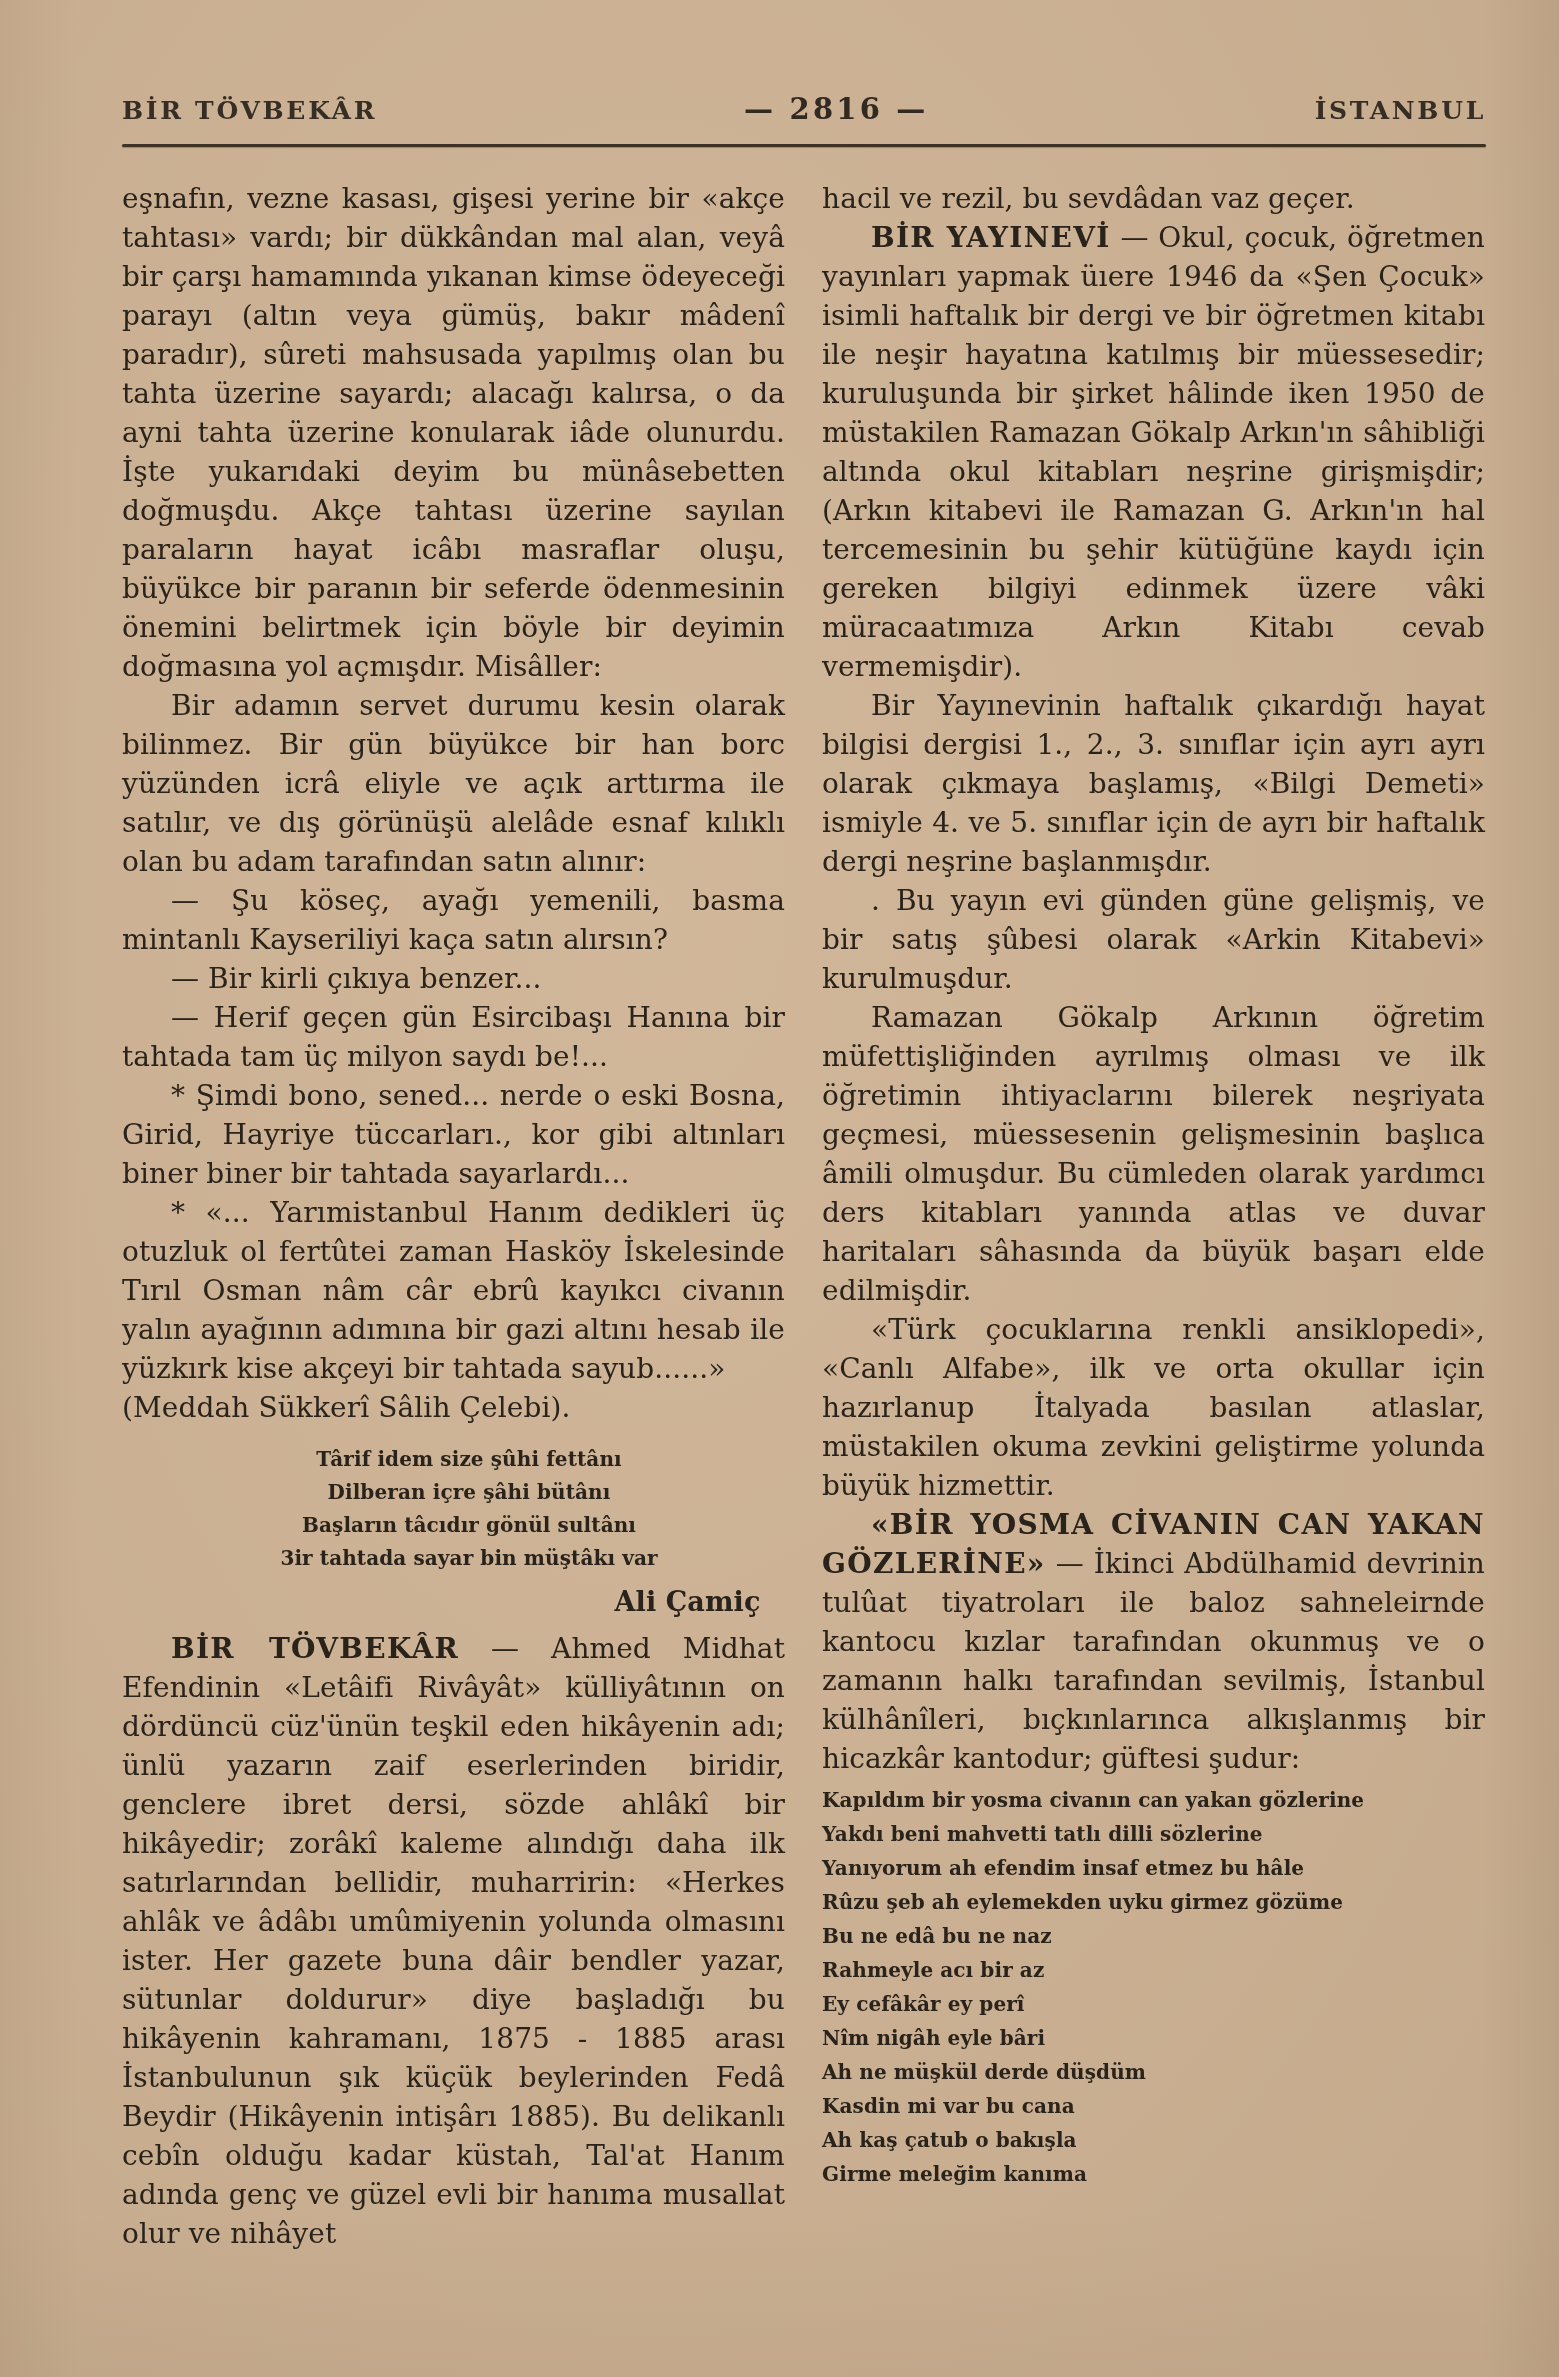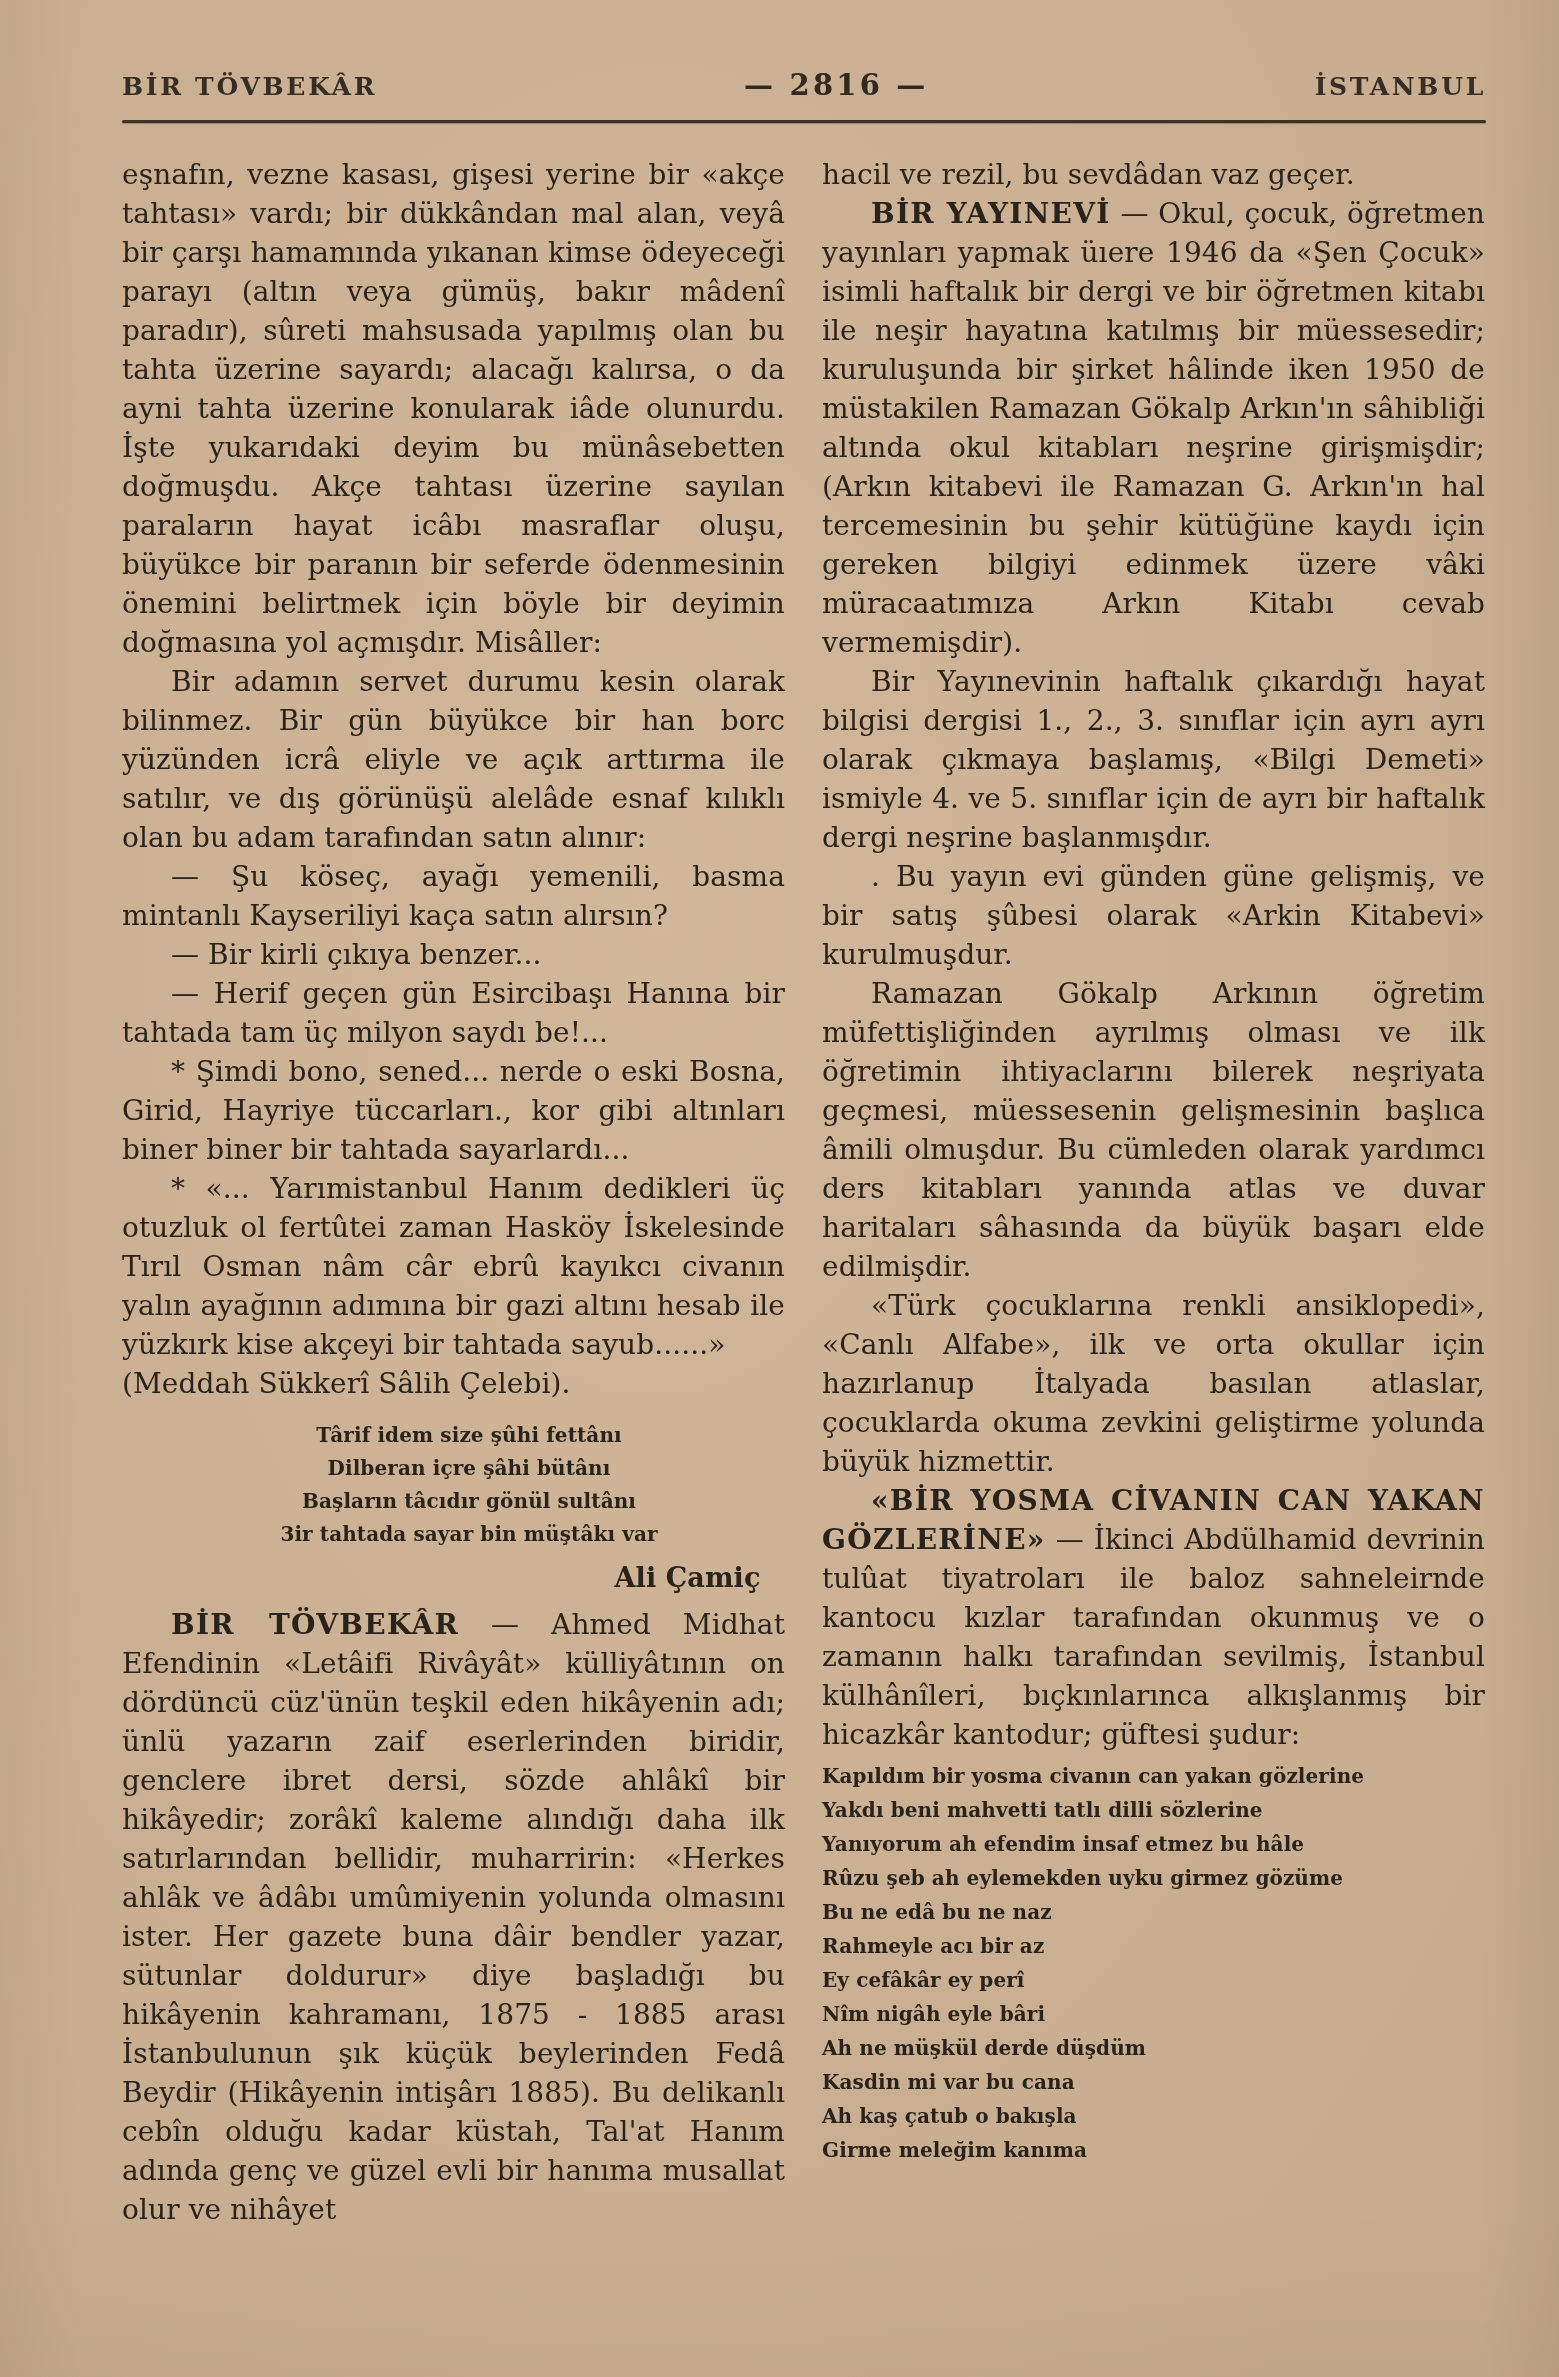--- a/index.html
+++ b/index.html
@@ -12,21 +12,21 @@
   body{
     width:1560px;height:2377px;
     background:var(--paper);
     font-family:"DejaVu Serif", serif;
     color:var(--ink);
     overflow:hidden;
   }
   .page{
     position:relative;
     width:100%;height:100%;
-    padding:68px 74px 0 122px;
+    padding:92px 74px 0 122px;
     background:
       radial-gradient(ellipse at 42% 38%, rgba(255,255,255,0.06), rgba(0,0,0,0.045) 86%),
       linear-gradient(90deg, rgba(60,40,20,0.05), rgba(0,0,0,0) 5%, rgba(0,0,0,0) 95%, rgba(60,40,20,0.08)),
       linear-gradient(0deg, rgba(60,40,20,0.04), rgba(0,0,0,0) 7%);
   }
   .page-header{
     display:flex;
     justify-content:space-between;
     align-items:baseline;
     font-weight:bold;
@@ -128,21 +128,21 @@
     </section>
 
     <section class="col">
       <p>hacil ve rezil, bu sevdâdan vaz geçer.</p>
 
       <p class="indent"><span class="lead">BİR YAYINEVİ</span><span> — Okul, çocuk, öğretmen yayınları yapmak üıere 1946 da «Şen Çocuk» isimli haftalık bir dergi ve bir öğretmen kitabı ile neşir hayatına katılmış bir müessesedir; kuruluşunda bir şirket hâlinde iken 1950 de müstakilen Ramazan Gökalp Arkın'ın sâhibliği altında okul kitabları neşrine girişmişdir; (Arkın kitabevi ile Ramazan G. Arkın'ın hal tercemesinin bu şehir kütüğüne kaydı için gereken bilgiyi edinmek üzere vâki müracaatımıza Arkın Kitabı cevab vermemişdir).</span></p>
 
       <p class="indent">Bir Yayınevinin haftalık çıkardığı hayat bilgisi dergisi 1., 2., 3. sınıflar için ayrı ayrı olarak çıkmaya başlamış, «Bilgi Demeti» ismiyle 4. ve 5. sınıflar için de ayrı bir haftalık dergi neşrine başlanmışdır.</p>
       <p class="indent">. Bu yayın evi günden güne gelişmiş, ve bir satış şûbesi olarak «Arkin Kitabevi» kurulmuşdur.</p>
       <p class="indent">Ramazan Gökalp Arkının öğretim müfettişliğinden ayrılmış olması ve ilk öğretimin ihtiyaclarını bilerek neşriyata geçmesi, müessesenin gelişmesinin başlıca âmili olmuşdur. Bu cümleden olarak yardımcı ders kitabları yanında atlas ve duvar haritaları sâhasında da büyük başarı elde edilmişdir.</p>
-      <p class="indent">«Türk çocuklarına renkli ansiklopedi», «Canlı Alfabe», ilk ve orta okullar için hazırlanup İtalyada basılan atlaslar, çocuklarda okuma zevkini geliştirme yolunda büyük hizmettir.</p>
+      <p class="indent">«Türk çocuklarına renkli ansiklopedi», «Canlı Alfabe», ilk ve orta okullar için hazırlanup İtalyada basılan atlaslar, müstakilen okuma zevkini geliştirme yolunda büyük hizmettir.</p>
 
       <p class="indent"><span class="lead">«BİR YOSMA CİVANIN CAN YAKAN GÖZLERİNE»</span><span> — İkinci Abdülhamid devrinin tulûat tiyatroları ile baloz sahneleirnde kantocu kızlar tarafından okunmuş ve o zamanın halkı tarafından sevilmiş, İstanbul külhânîleri, bıçkınlarınca alkışlanmış bir hicazkâr kantodur; güftesi şudur:</span></p>
 
       <div class="lyrics">
         <div>Kapıldım bir yosma civanın can yakan gözlerine</div>
         <div>Yakdı beni mahvetti tatlı dilli sözlerine</div>
         <div>Yanıyorum ah efendim insaf etmez bu hâle</div>
         <div>Rûzu şeb ah eylemekden uyku girmez gözüme</div>
         <div>Bu ne edâ bu ne naz</div>
         <div>Rahmeyle acı bir az</div>

